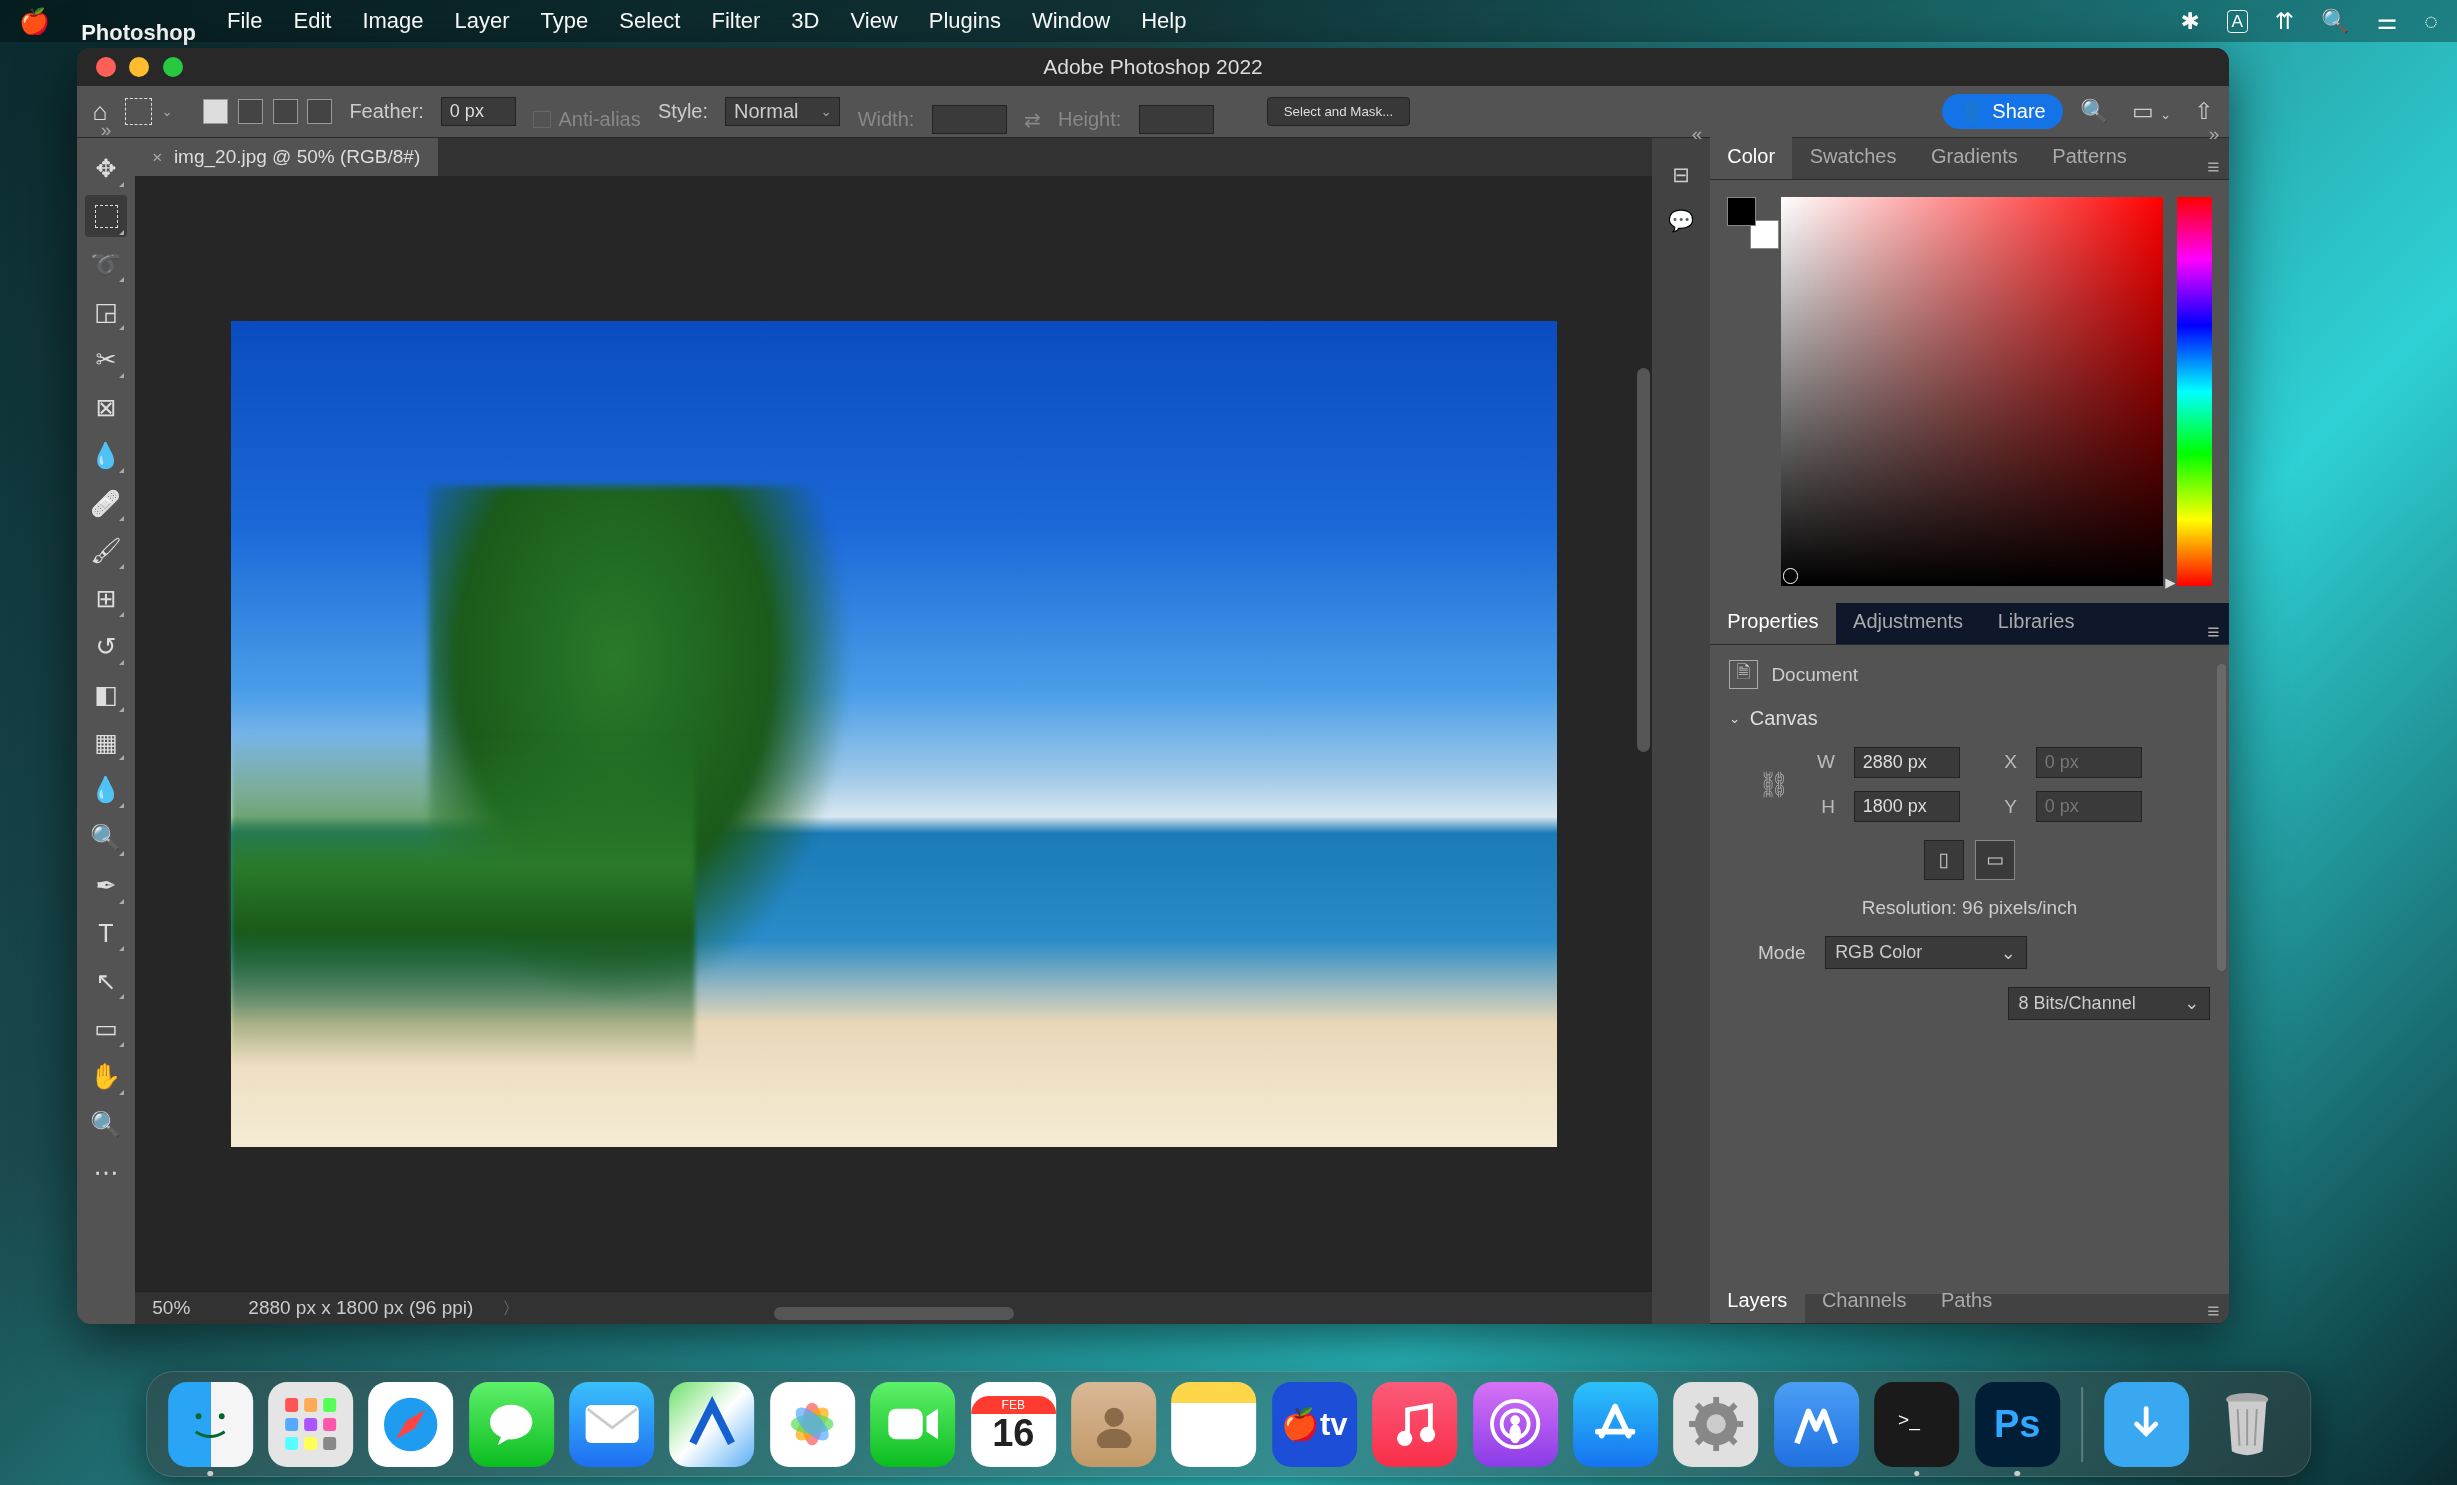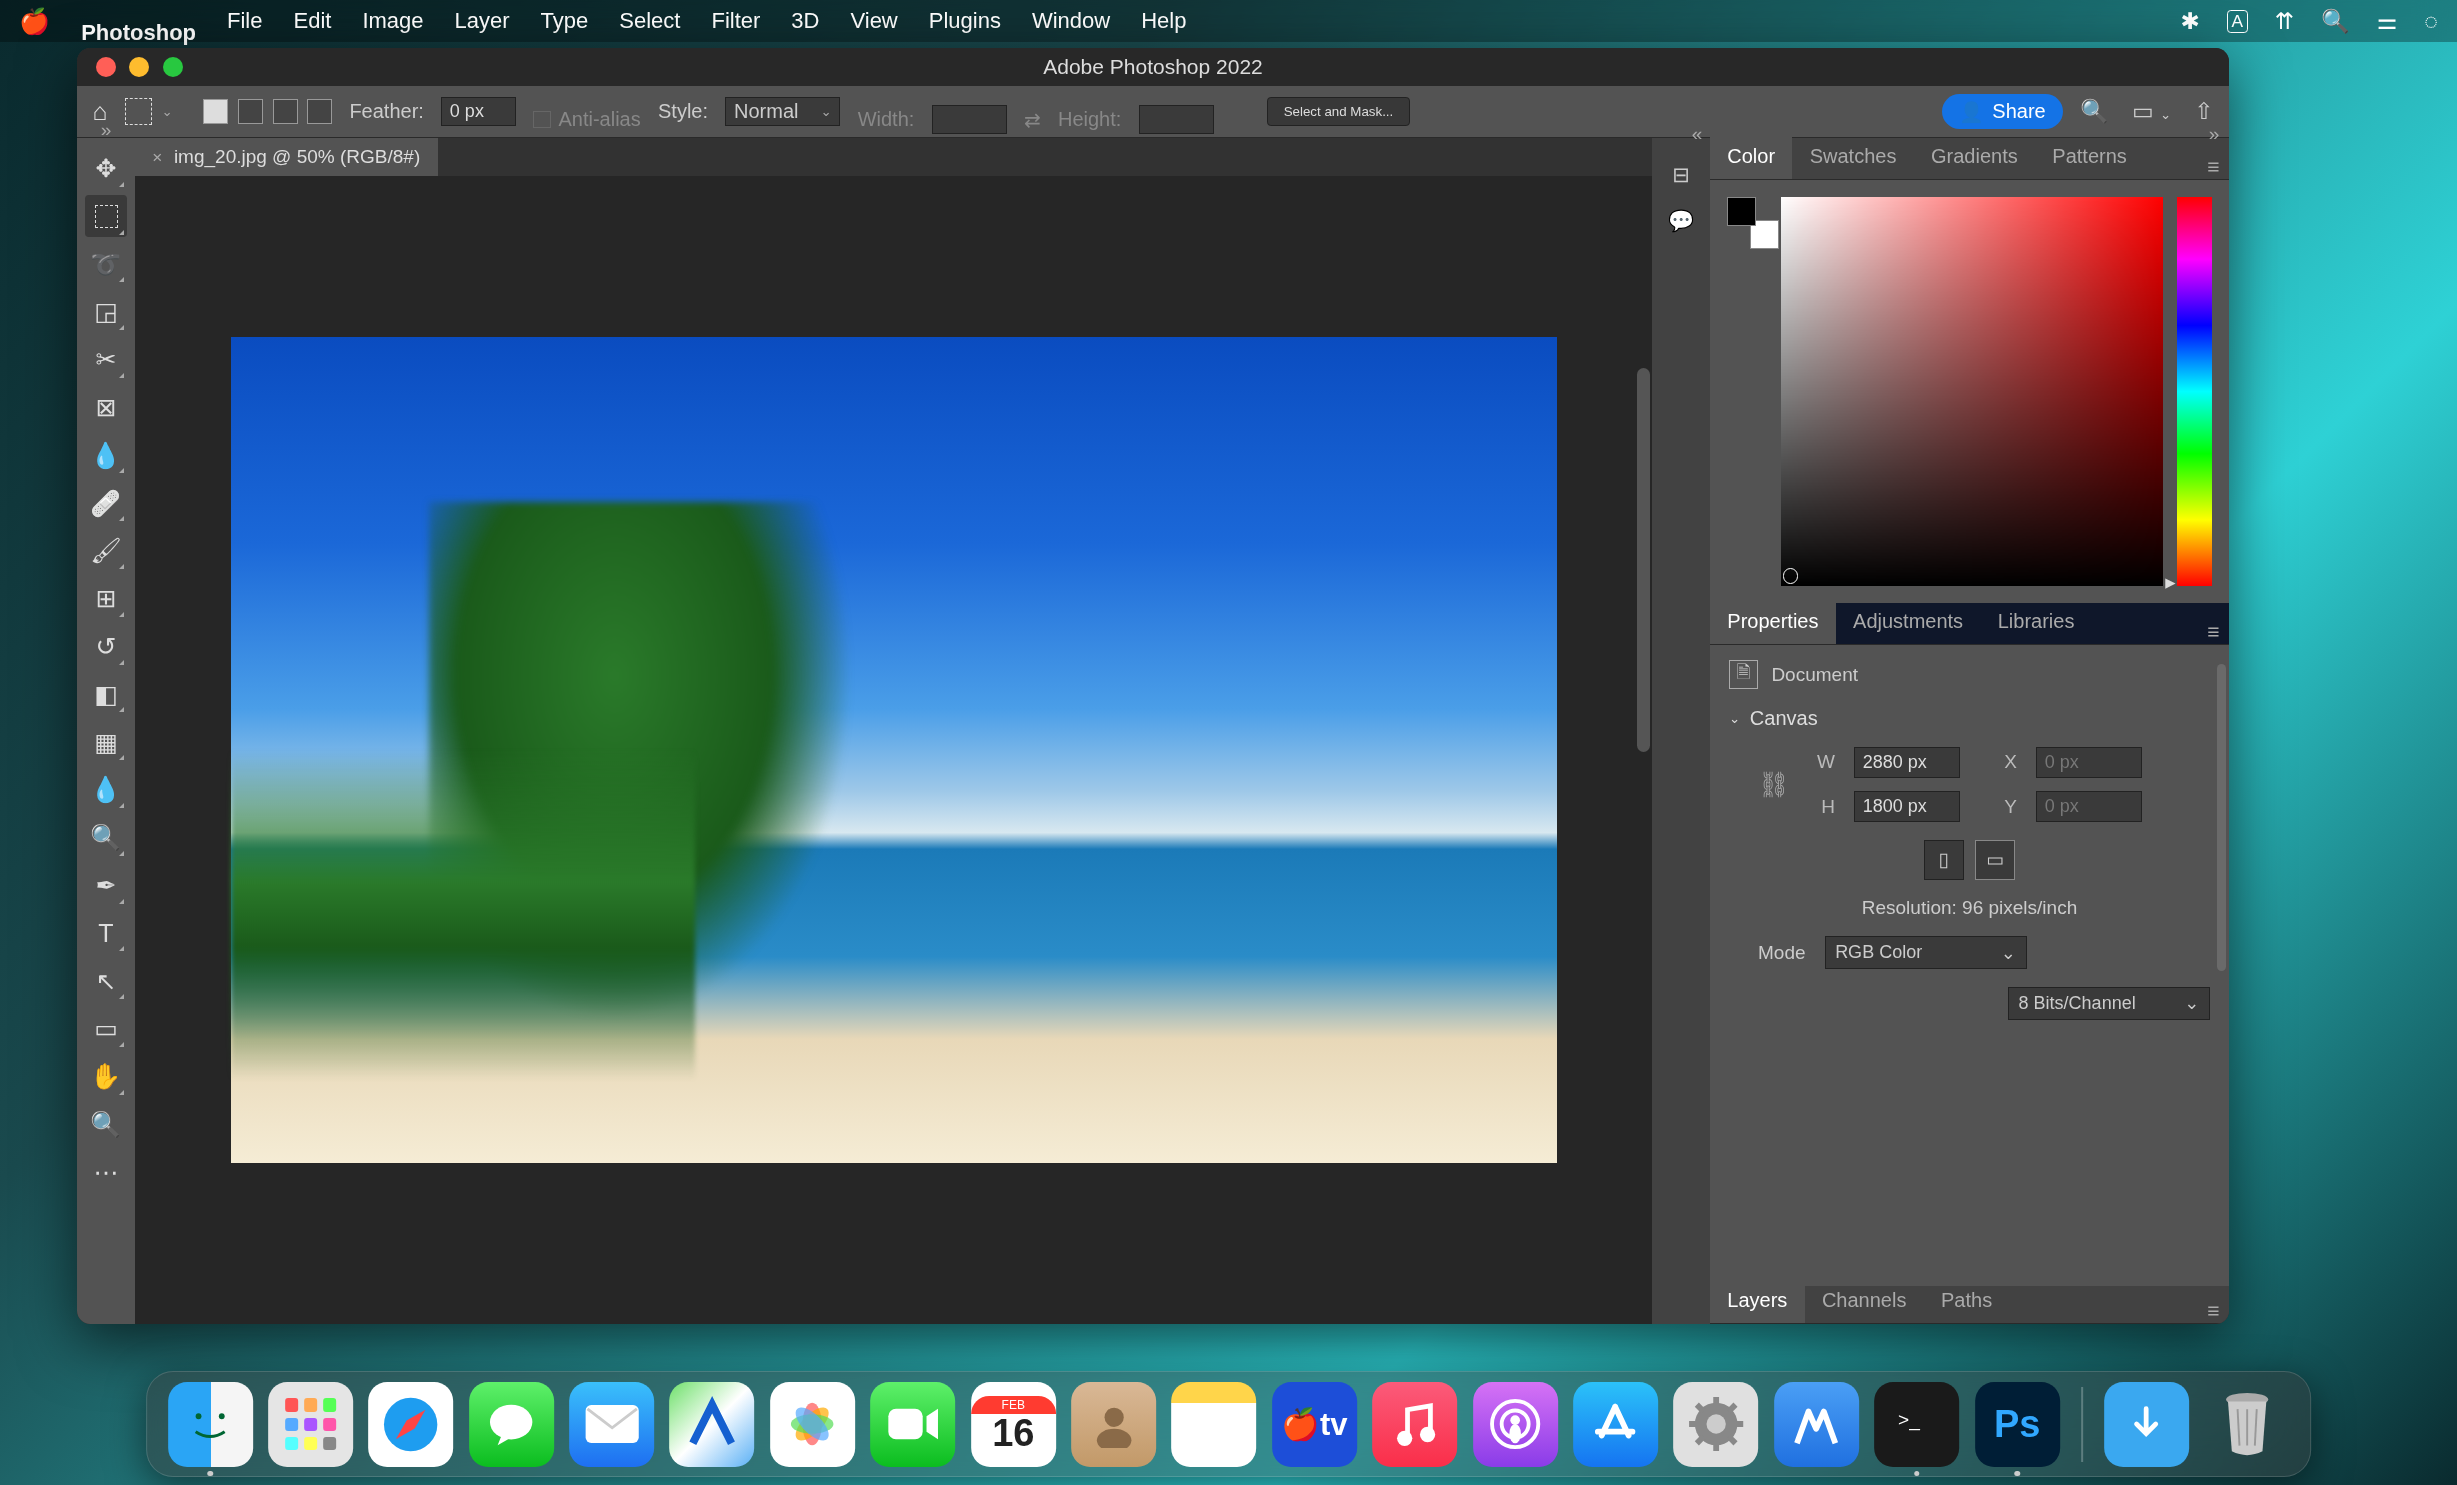--- a/index.html
+++ b/index.html
@@ -105,21 +105,21 @@
 .prop-grid .val.dis { color: #777; }
 .orient-row { display: flex; justify-content: center; gap: 11.5px; }
 .orient-row .ob { width: 40px; height: 40px; border: 1px solid #222; background: #3a3a3a; display: flex; align-items: center; justify-content: center; color: #ccc; }
 .orient-row .ob.active { border-color: #888; }
 .res-row { text-align: center; color: #ccc; }
 .mode-row { display: flex; align-items: center; gap: 19px; margin-left: 29px; }
 .mode-row .sel { background: #3a3a3a; border: 1px solid #222; width: 202px; height: 33px; padding: 0 9.6px; display: flex; align-items: center; justify-content: space-between; font-size: 18px; }
 .bits-row { display: flex; justify-content: flex-end; margin-left: 29px; }
 .bits-row .sel { background: #3a3a3a; border: 1px solid #222; width: 202px; height: 33px; padding: 0 9.6px; display: flex; align-items: center; justify-content: space-between; font-size: 18px; }
 
-.layers-panel { height: 38px; }
+.layers-panel { height: 30px; }
 
 
 .dock { position: absolute; bottom: 7.7px; left: 50%; transform: translateX(-50%); height: 106px; background: rgba(60,60,60,0.45); backdrop-filter: blur(29px); border-radius: 27px; display: flex; align-items: center; padding: 0 21px; gap: 15.4px; border: 1px solid rgba(255,255,255,0.15); box-shadow: 0 9.6px 38px rgba(0,0,0,0.5); }
 .dock-app { width: 85px; height: 85px; border-radius: 19px; display: flex; align-items: center; justify-content: center; font-size: 46px; position: relative; }
 .dock-sep { width: 1.9px; height: 75px; background: rgba(255,255,255,0.25); margin: 0 5.8px; }
 .dock-app .dot { position: absolute; bottom: -9.6px; left: 50%; transform: translateX(-50%); width: 5.8px; height: 5.8px; background: #ccc; border-radius: 50%; }
 
 svg { display: block; }
 </style>
 </head>
@@ -239,20 +239,26 @@
       <div class="doc-tab">
         <div class="tab">
           <span class="x">×</span>
           <span>img_20.jpg @ 50% (RGB/8#)</span>
         </div>
       </div>
       <div class="canvas-viewport">
         <div class="image"></div>
         <div class="canvas-scroll-v"></div>
       </div>
+      <div class="status-bar">
+        <span>50%</span>
+        <span>2880 px x 1800 px (96 ppi)</span>
+        <span class="chev2">〉</span>
+        <div class="hscroll"></div>
+      </div>
     </div>
 
     <div class="mini-strip">
       <div class="mini">⊟</div>
       <div class="mini">💬</div>
     </div>
 
     <div class="right-panels">
 
       <div class="panel-tabs">

